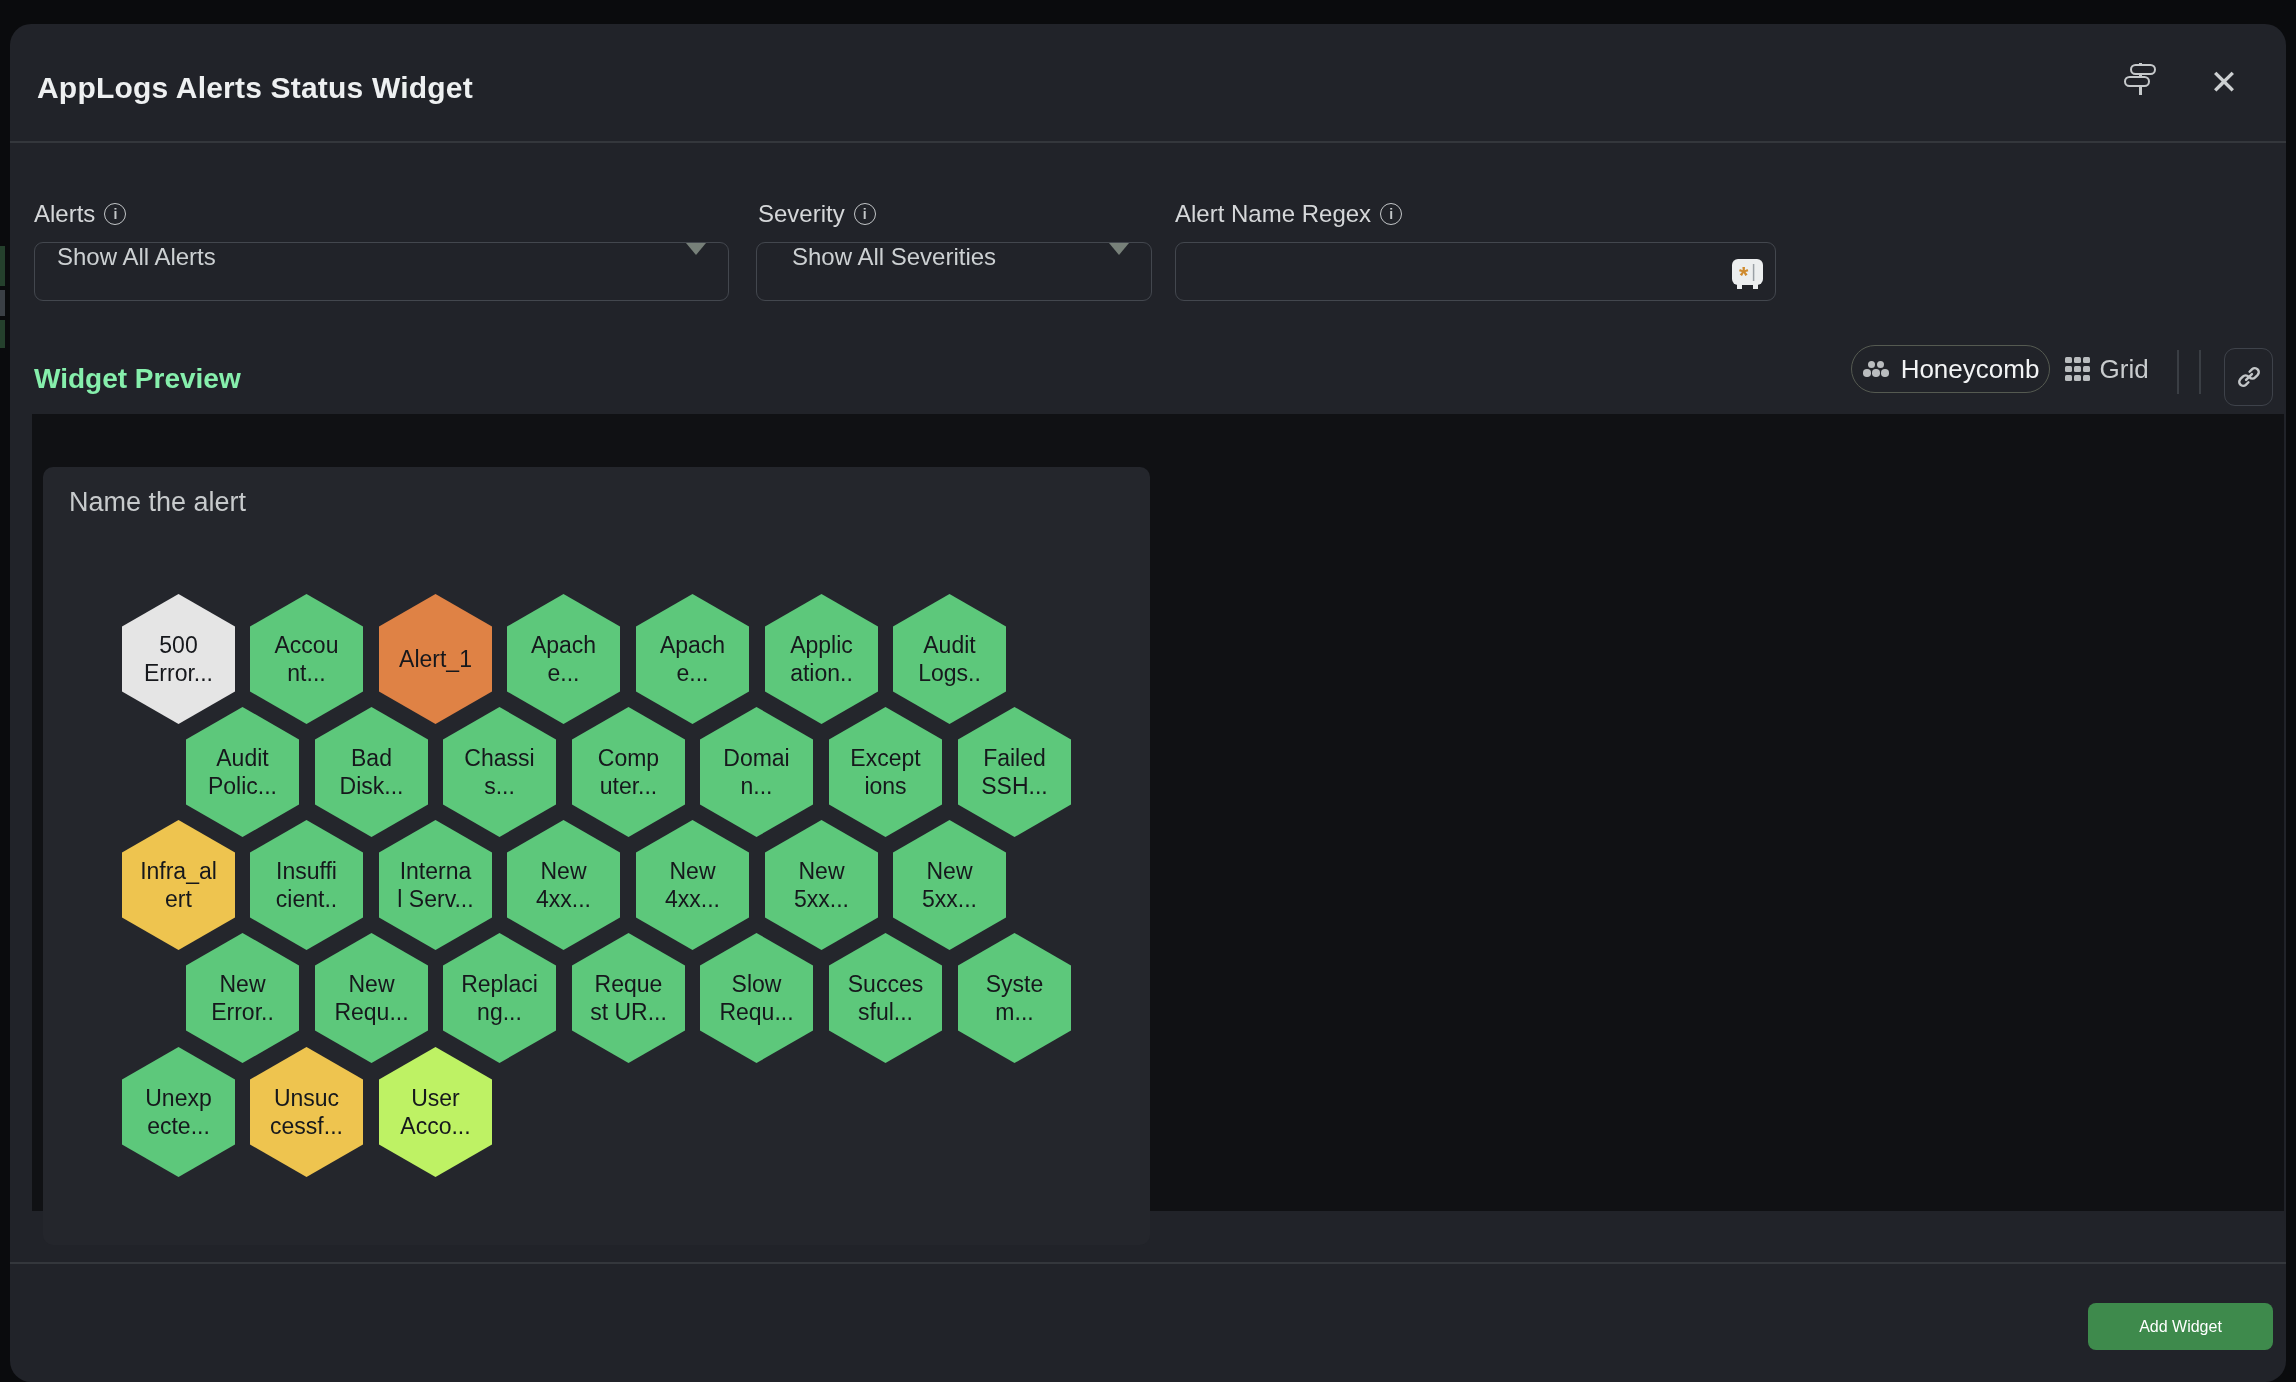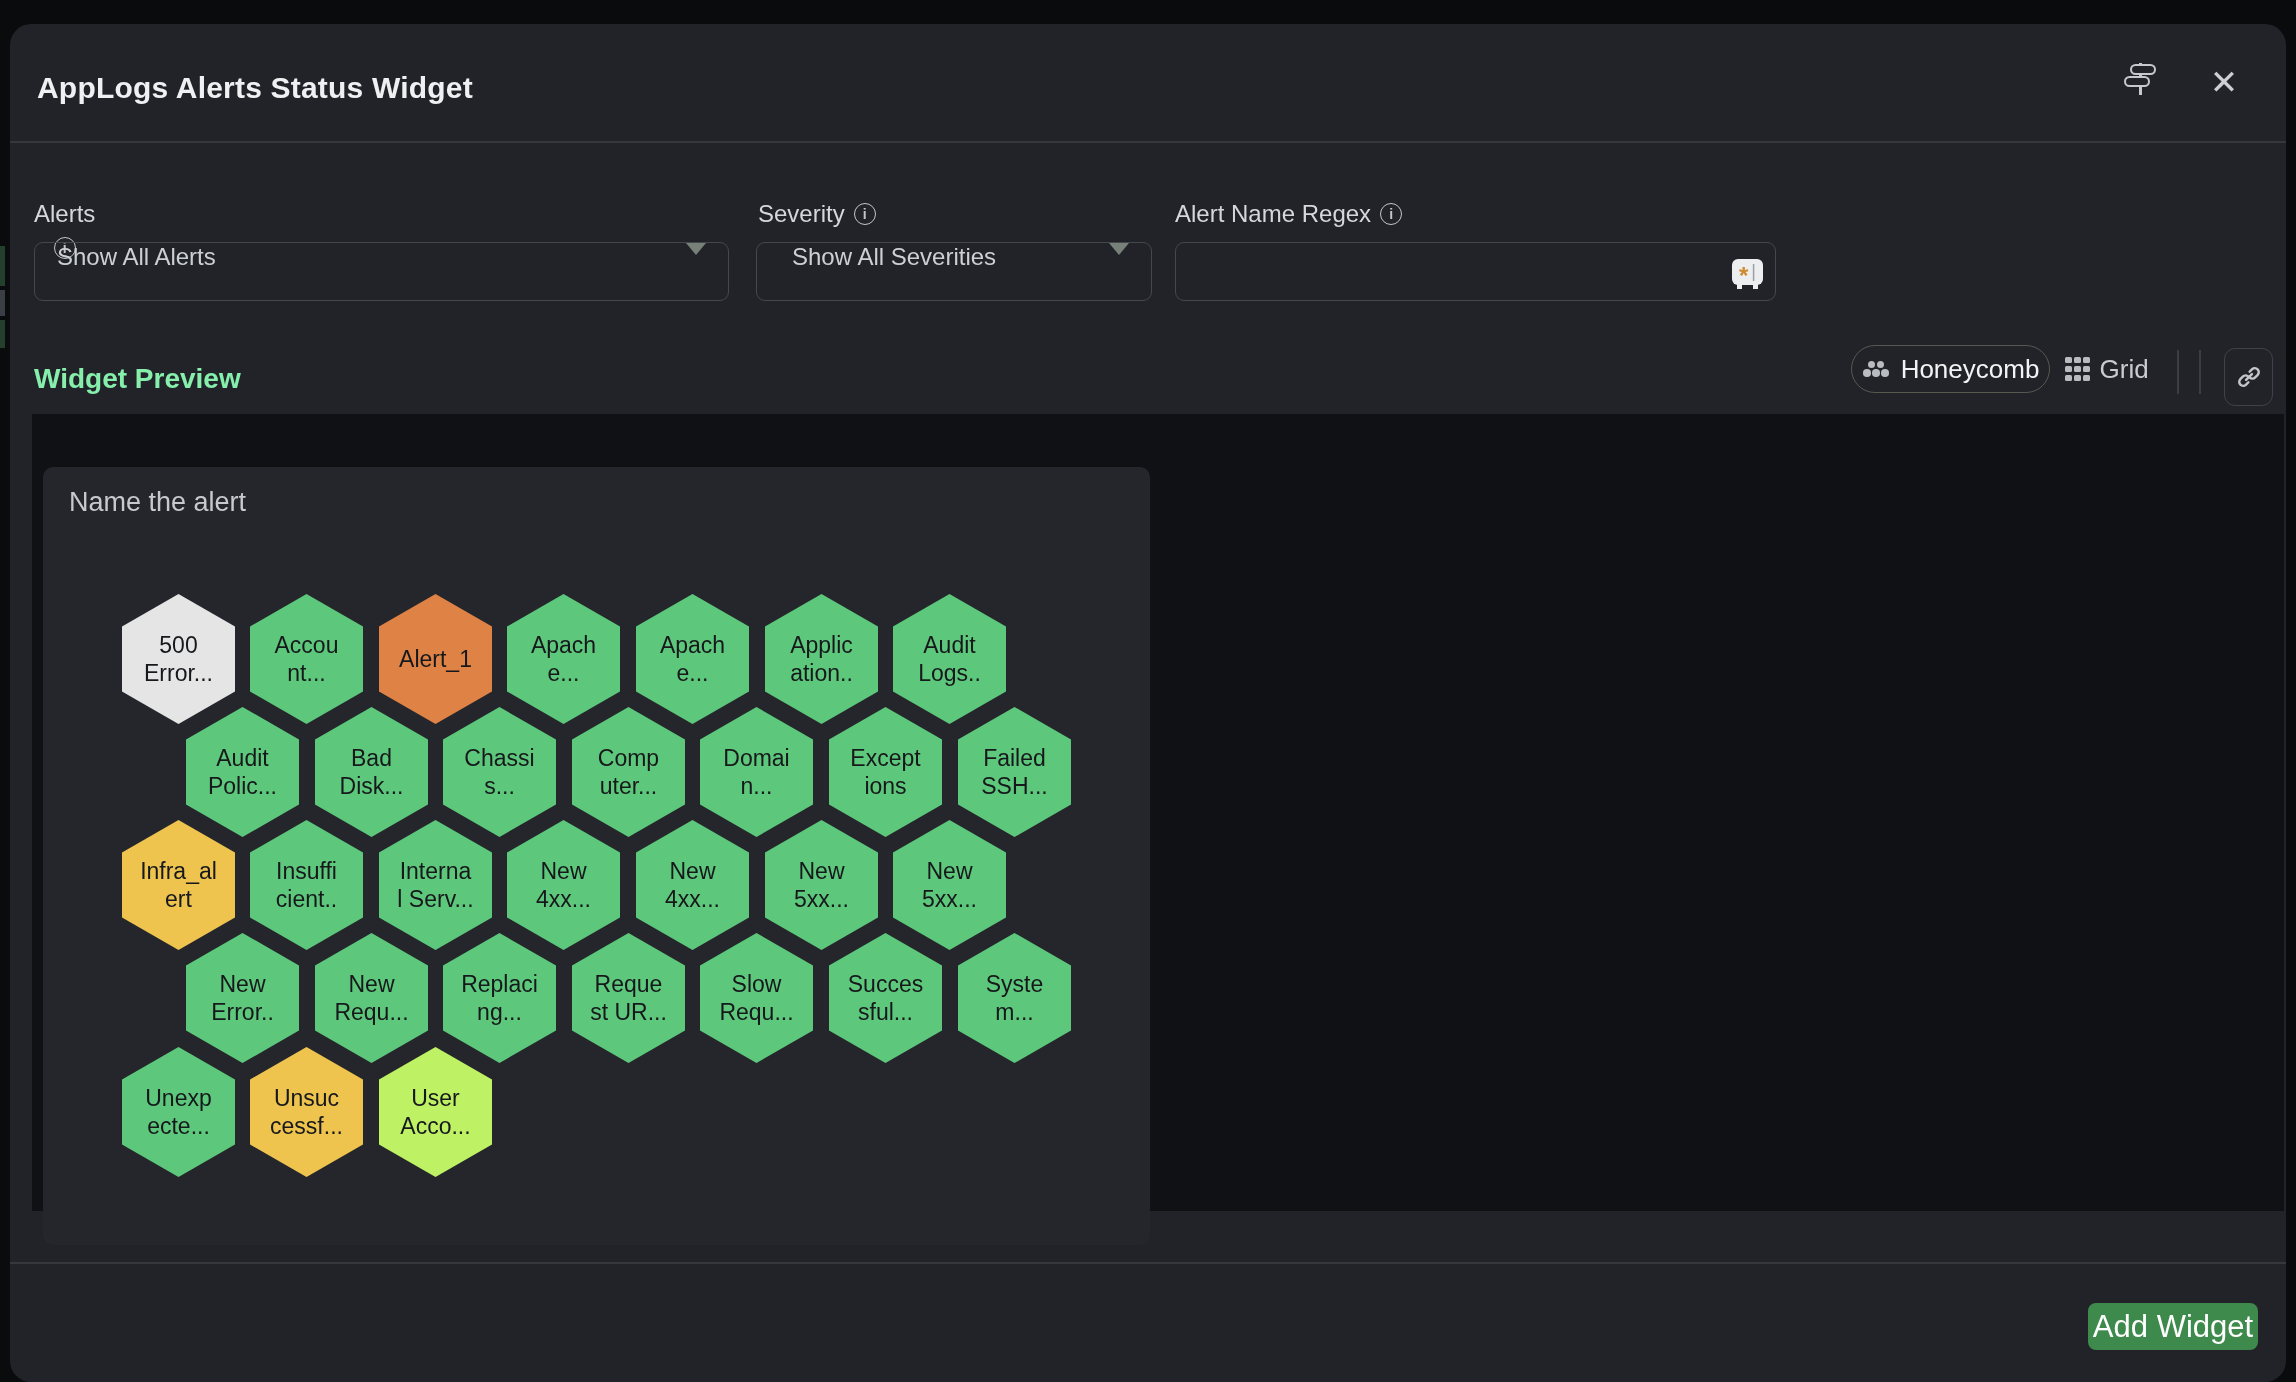--- a/index.html
+++ b/index.html
@@ -134,23 +134,23 @@
     display: flex; align-items: center; justify-content: center;
     cursor: pointer;
   }
   .hex span {
     font-size: 23px; line-height: 28px; color: #16181c; text-align: center;
     white-space: pre-line;
   }
 
   
   .add-widget-btn {
-    position: absolute; left: 2078px; top: 1279px; width: 170px; height: 47px;
+    position: absolute; left: 2078px; top: 1279px; width: 185px; height: 47px;
     background: #3e8a4c; border: none; border-radius: 8px; cursor: pointer;
-    font-size: 31px; color: #ffffff; font-family: "Liberation Sans", sans-serif;
+    font-size: 16px; color: #ffffff; font-family: "Liberation Sans", sans-serif;
   }
 </style>
 </head>
 <body>
 
 <div class="edge-sliver sliver-green1"></div>
 <div class="edge-sliver sliver-gray"></div>
 <div class="edge-sliver sliver-green2"></div>
 
 <div class="modal">
@@ -161,21 +161,21 @@
       <div class="stick"></div>
       <div class="bar top"></div>
       <div class="bar bot"></div>
     </div>
   </div>
   <div class="header-btn btn-close">
     <span class="close-glyph">✕</span>
   </div>
   <div class="divider divider-header"></div>
 
-  <div class="field-label" style="left:24px;flex-direction:column;">
+  <div class="field-label" style="left:24px;">
     <span>Alerts</span>
     <span class="info-icon">i</span>
   </div>
   <div class="field-label" style="left:748px;">
     <span>Severity</span>
     <span class="info-icon">i</span>
   </div>
   <div class="field-label" style="left:1165px;">
     <span>Alert Name Regex</span>
     <span class="info-icon">i</span>

